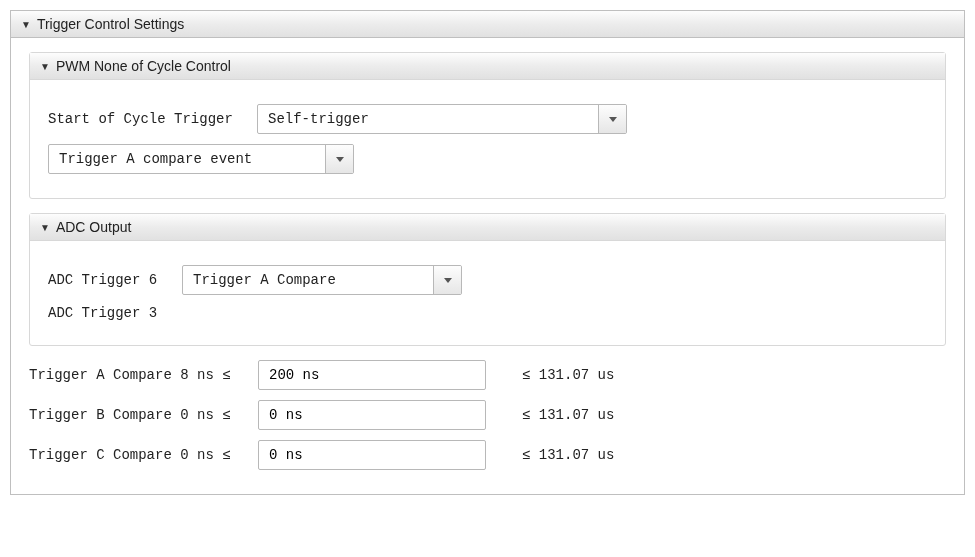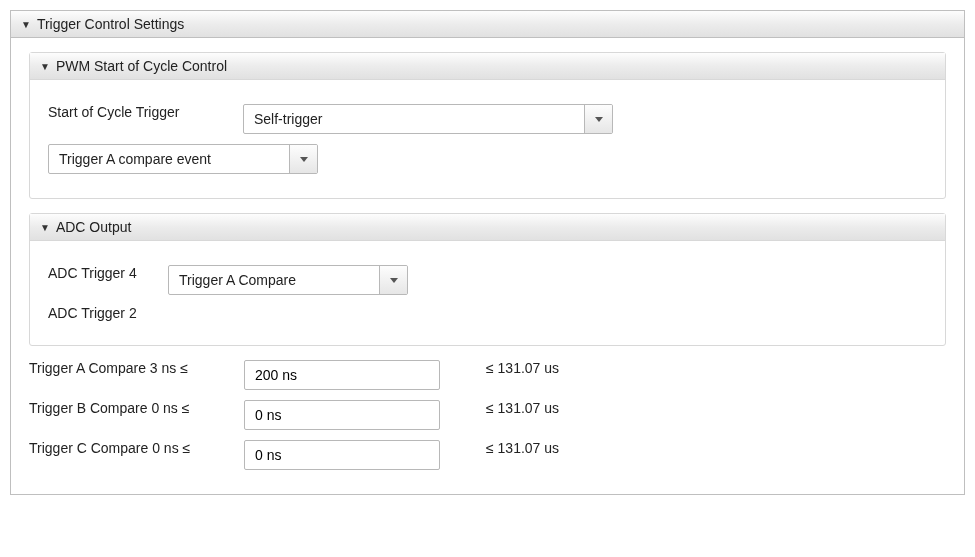--- a/index.html
+++ b/index.html
@@ -38,22 +38,24 @@
     border: 1px solid #d8d8d8;
     border-radius: 3px;
     margin-bottom: 14px;
     background: #fff;
   }
   .inner-panel .header {
     border-bottom: 1px solid #d8d8d8;
   }
   .row {
     display: flex;
-    gap: 10px;
+    align-items: center;
+    gap: 24px;
     margin: 10px 0;
+    font-family: Liberation Mono, monospace;
   }
   .label {
     color: #222;
   }
   .label.w1 { width: 185px; }
   .label.w2 { width: 110px; }
   .label.w3 { width: 205px; text-align: left; }
   .select {
     display: inline-flex;
     border: 1px solid #b8b8b8;
@@ -78,48 +80,48 @@
     justify-content: center;
     cursor: pointer;
   }
   .select .btn .caret {
     width: 0; height: 0;
     border-left: 4px solid transparent;
     border-right: 4px solid transparent;
     border-top: 5px solid #555;
   }
   .select.wA { width: 370px; }
-  .select.wB { width: 270px; }
-  .select.wC { width: 240px; }
+  .select.wB { width: 306px; }
+  .select.wC { width: 280px; }
   .textinput {
     border: 1px solid #b8b8b8;
     height: 30px;
-    width: 196px;
+    width: 228px;
     padding: 4px 10px;
     font-family: inherit;
     font-size: 14px;
     border-radius: 2px;
     background: #fff;
   }
-  .range-after { margin-left: 36px; }
+  .range-after { margin-left: 12px; }
 </style>
 </head>
 <body>
 
 <div class="panel">
   <div class="header">
     <span class="tri">▼</span>
     <span>Trigger Control Settings</span>
   </div>
   <div class="body">
 
     <div class="inner-panel">
       <div class="header">
         <span class="tri">▼</span>
-        <span>PWM Start of Cycle Control</span>
+        <span>PWM None of Cycle Control</span>
       </div>
       <div class="body">
         <div class="row">
           <span class="label w1">Start of Cycle Trigger</span>
           <div class="select wA">
             <span class="value">Self-trigger</span>
             <span class="btn">
                 <span class="caret"></span>
               </span>
           </div>
@@ -135,36 +137,36 @@
       </div>
     </div>
 
     <div class="inner-panel">
       <div class="header">
         <span class="tri">▼</span>
         <span>ADC Output</span>
       </div>
       <div class="body">
         <div class="row">
-          <span class="label w2">ADC Trigger 4</span>
+          <span class="label w2">ADC Trigger 6</span>
           <div class="select wC">
             <span class="value">Trigger A Compare</span>
             <span class="btn">
                 <span class="caret"></span>
               </span>
           </div>
         </div>
         <div class="row">
-          <span class="label w2">ADC Trigger 2</span>
+          <span class="label w2">ADC Trigger 3</span>
         </div>
       </div>
     </div>
 
     <div class="row">
-      <span class="label w3">Trigger A Compare  3 ns  ≤</span>
+      <span class="label w3">Trigger A Compare  8 ns  ≤</span>
       <input class="textinput" type="text" value="200 ns" style="">
       <span class="range-after">≤  131.07 us</span>
     </div>
     <div class="row">
       <span class="label w3">Trigger B Compare  0 ns  ≤</span>
       <input class="textinput" type="text" value="0 ns" style="">
       <span class="range-after">≤  131.07 us</span>
     </div>
     <div class="row">
       <span class="label w3">Trigger C Compare  0 ns  ≤</span>

